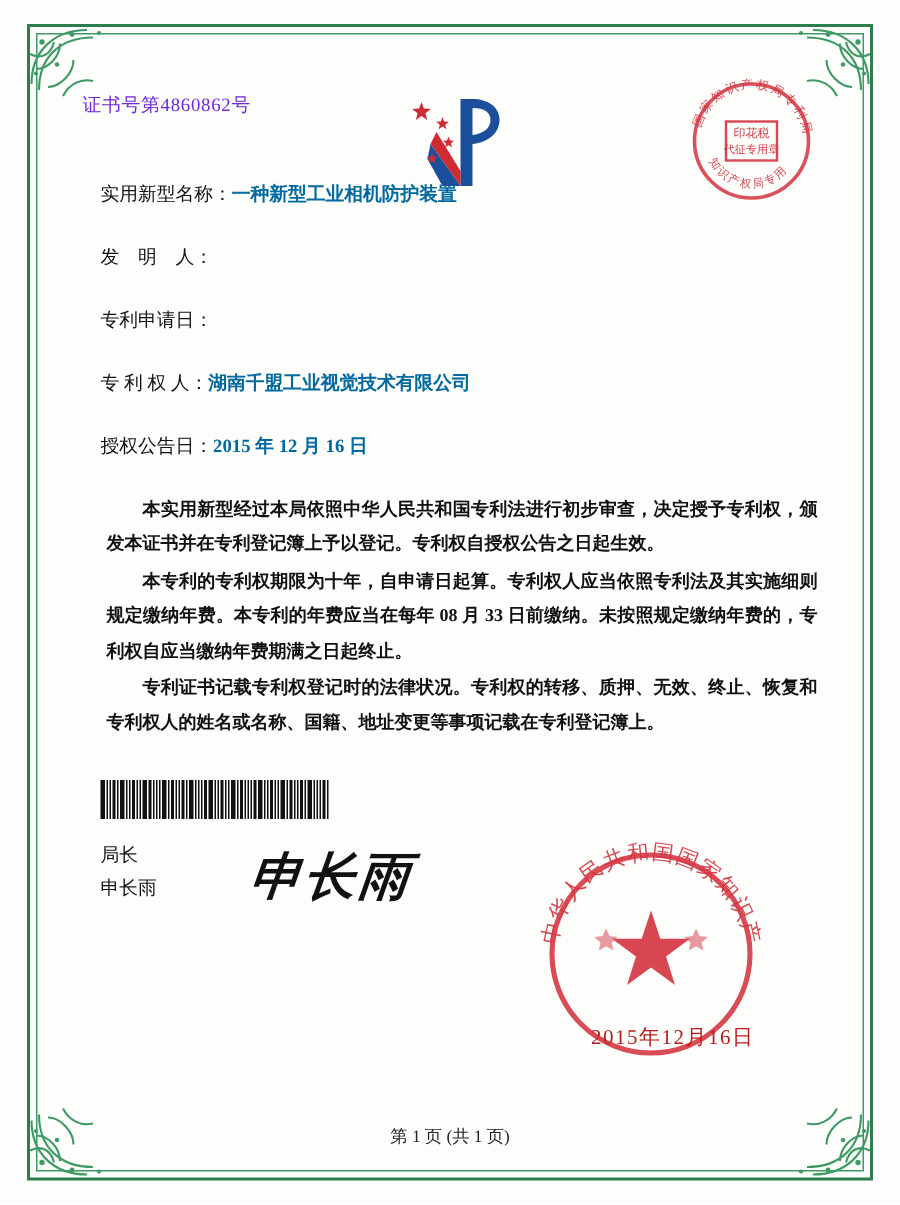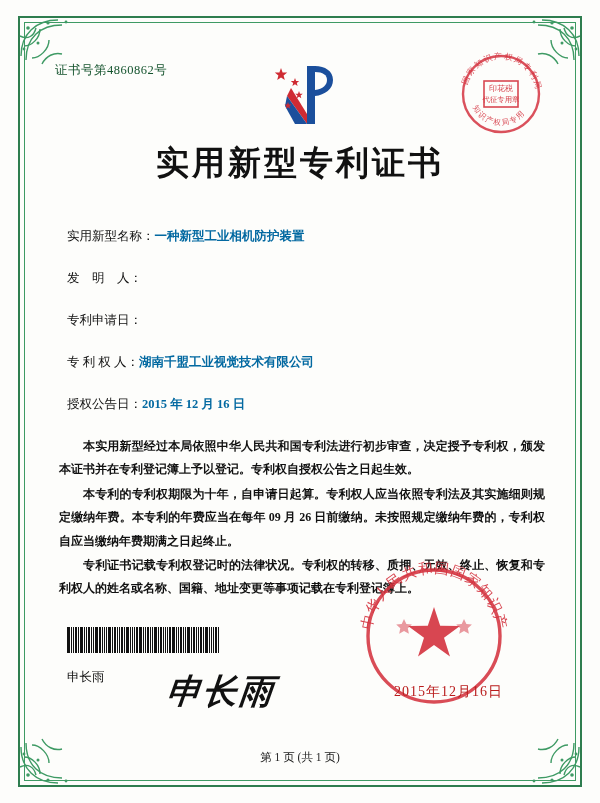--- a/index.html
+++ b/index.html
@@ -58,21 +58,21 @@
     position: absolute;
     left: 55px;
     top: 52px;
     right: 55px;
     bottom: 40px;
   }
 
   .cert-no {
     font-size: 12.5px;
     letter-spacing: .5px;
-    color: #14532d;
+    color: #6d28d9;
     margin: 0;
     padding-top: 10px;
   }
 
   
   .logo-wrap {
     position: absolute;
     left: 0; right: 0;
     top: 10px;
     display: flex;
@@ -125,21 +125,21 @@
 
   .paragraphs {
     margin-top: 18px;
     font-size: 12px;
     line-height: 1.95;
     text-align: justify;
     color: #111;
     font-weight: bold;
   }
   .paragraphs p {
-    margin: 0 0 1px 4px;
+    margin: 0 0 1px 16px;
     text-indent: 24px;
   }
 
   
   .barcode {
     margin-top: 26px;
     height: 26px;
     width: 182px;
     display: flex;
     align-items: stretch;
@@ -322,21 +322,20 @@
         <textPath href="#arcTop" startOffset="8%">国家知识产权局专利局</textPath>
       </text>
       <text font-size="7.6" fill="#d4333f" opacity="0.9" font-family="'Liberation Serif',serif" letter-spacing="1.4">
         <textPath href="#arcBot" startOffset="14%">知识产权局专用</textPath>
       </text>
       <rect x="31" y="35" width="34" height="26" fill="none" stroke="#d4333f" stroke-width="1.6" opacity="0.9"></rect>
       <text x="48" y="45" text-anchor="middle" font-size="8" fill="#d4333f" opacity="0.95" font-family="'Liberation Serif',serif">印花税</text>
       <text x="48" y="56" text-anchor="middle" font-size="7.4" fill="#d4333f" opacity="0.95" font-family="'Liberation Serif',serif">代征专用章</text>
     </svg>
 
-    <h1 class="title">实用新型专利证书</h1>
 
     <div class="fields">
 
       <div class="field-row">
         <span class="field-label">实用新型名称：</span>
         <span class="field-value">一种新型工业相机防护装置</span>
       </div>
 
       <div class="field-row">
         <span class="field-label">发　明　人：</span>
@@ -354,21 +353,21 @@
 
       <div class="field-row tight">
         <span class="field-label">授权公告日：</span>
         <span class="field-value">2015 年 12 月 16 日</span>
       </div>
 
     </div>
 
     <div class="paragraphs">
       <p>本实用新型经过本局依照中华人民共和国专利法进行初步审查，决定授予专利权，颁发本证书并在专利登记簿上予以登记。专利权自授权公告之日起生效。</p>
-      <p>本专利的专利权期限为十年，自申请日起算。专利权人应当依照专利法及其实施细则规定缴纳年费。本专利的年费应当在每年 09 月 26 日前缴纳。未按照规定缴纳年费的，专利权自应当缴纳年费期满之日起终止。</p>
+      <p>本专利的专利权期限为十年，自申请日起算。专利权人应当依照专利法及其实施细则规定缴纳年费。本专利的年费应当在每年 08 月 33 日前缴纳。未按照规定缴纳年费的，专利权自应当缴纳年费期满之日起终止。</p>
       <p>专利证书记载专利权登记时的法律状况。专利权的转移、质押、无效、终止、恢复和专利权人的姓名或名称、国籍、地址变更等事项记载在专利登记簿上。</p>
     </div>
 
     <div class="barcode">
       <div class="bars" id="barcode-bars">
           <i style="width: 3px;"></i>
           <i style="width: 1px;"></i>
           <i style="width: 1px;"></i>
           <i style="width: 2px;"></i>
           <i style="width: 1px;"></i>
@@ -424,20 +423,21 @@
           <i style="width: 3px;"></i>
           <i style="width: 1px;"></i>
           <i style="width: 1px;"></i>
           <i style="width: 1px;"></i>
           <i style="width: 2px;"></i>
           <i style="width: 1px;"></i>
         </div>
     </div>
 
     <div class="sig-block">
+      <div class="sig-label">局长</div>
       <div class="sig-label">申长雨</div>
       <div class="sig-hand">申长雨</div>
     </div>
 
     <svg class="seal-main" viewBox="0 0 162 162">
       <defs>
         <path id="arcMain" d="M 18 81 A 63 63 0 1 1 144 81"></path>
       </defs>
       <circle cx="81" cy="81" r="66" fill="none" stroke="#d4333f" stroke-width="3.4" opacity="0.88"></circle>
       <text font-size="14.5" fill="#d4333f" opacity="0.9" font-family="'Liberation Serif',serif" letter-spacing="1">

